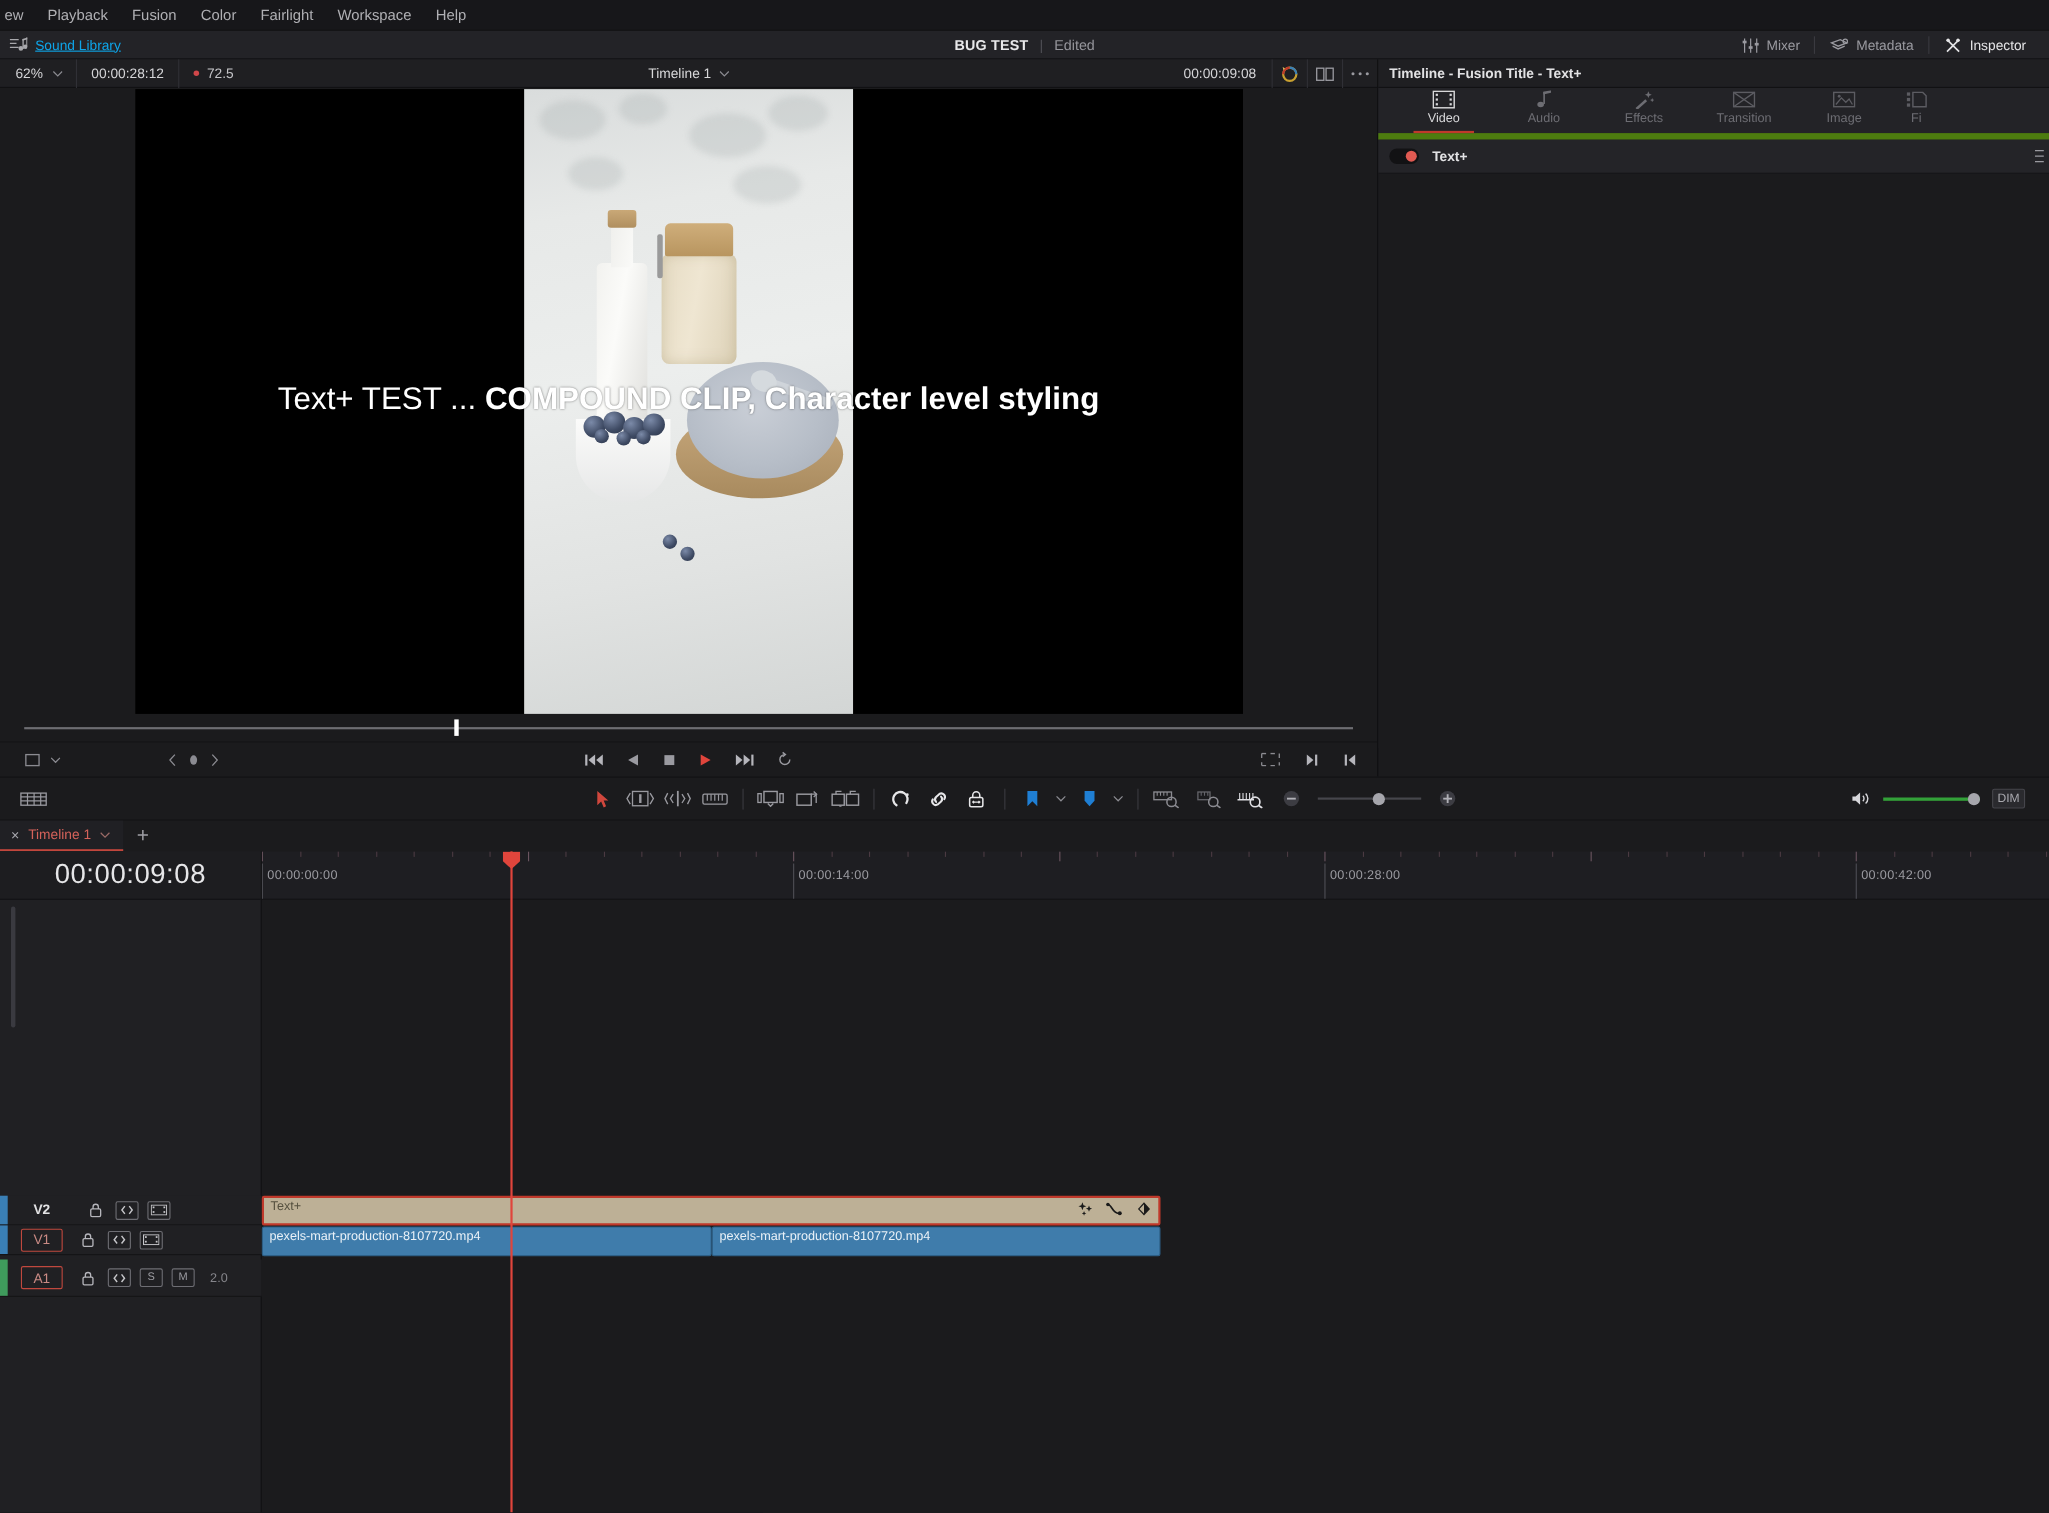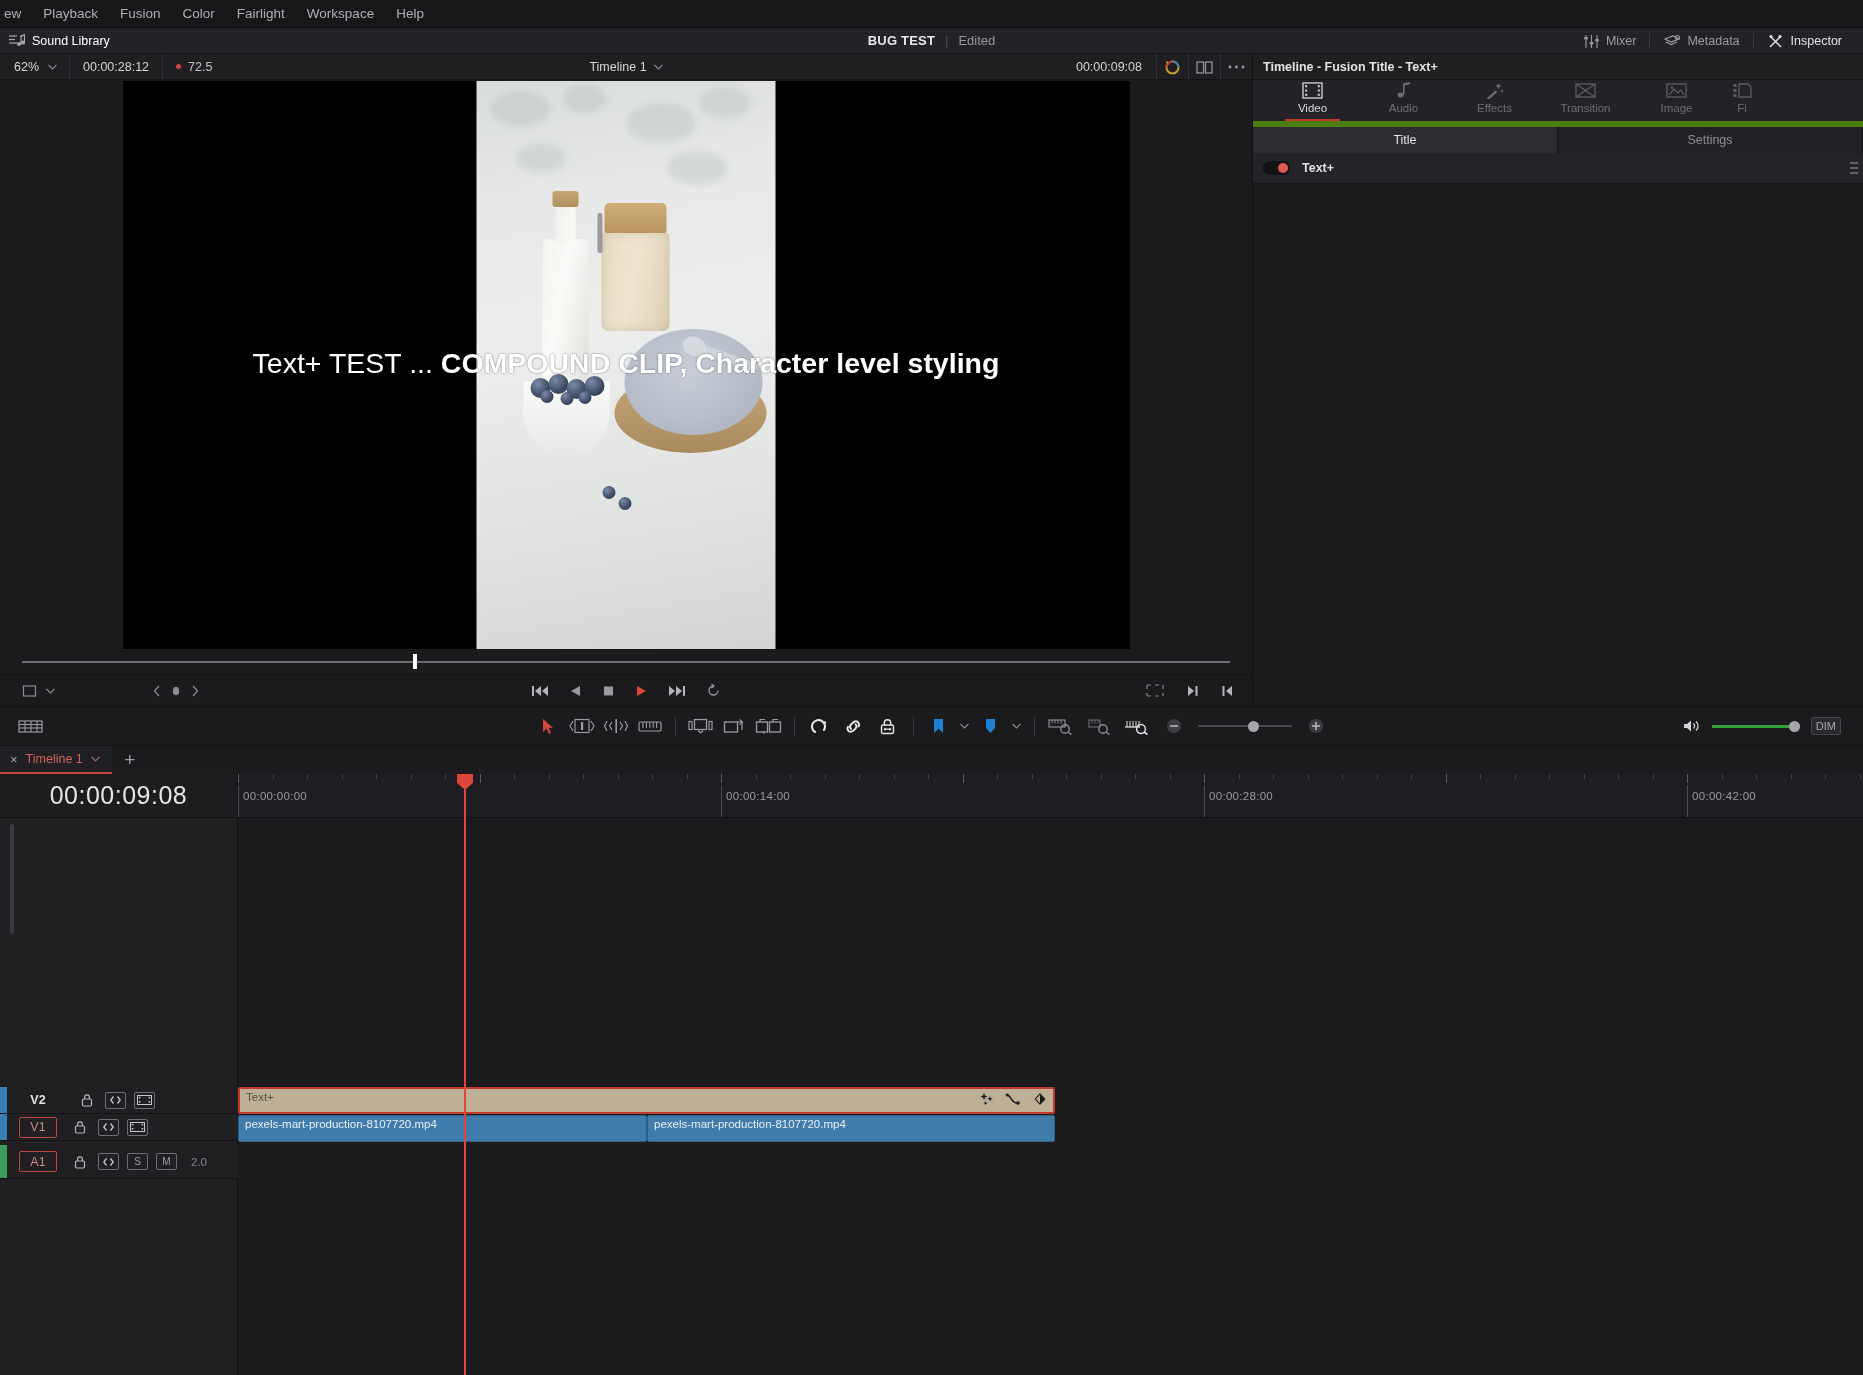--- a/index.html
+++ b/index.html
@@ -25,21 +25,21 @@
   }
   .menu-item:first-child { padding-left: 4px; }
 
   
   .topbar {
     position: absolute; left: 0; top: 28px; width: 1863px; height: 26px;
     background: #232327; display: flex; align-items: center;
     border-bottom: 1px solid #111113;
   }
   .sound-lib { display: flex; align-items: center; gap: 7px; padding-left: 8px; }
-  .sound-lib span { font-size: 12.5px; color: #ffffff; }
+  .sound-lib span { font-size: 12.5px; color: #0ea5e9; text-decoration: underline; }
   .proj-title {
     position: absolute; left: 0; right: 0; text-align: center;
     font-size: 13px; display: flex; justify-content: center;
     align-items: center; gap: 10px; pointer-events: none;
   }
   .proj-title .name { color: #e8e8ea; font-weight: bold; letter-spacing: .2px; }
   .proj-title .sep { color: #4e4e54; }
   .proj-title .state { color: #96969c; }
   .topbar-right {
     position: absolute; right: 8px; top: 0; height: 26px;
@@ -656,24 +656,20 @@
               <g fill="#5c5c62">
                 <rect x="0.5" y="2" width="3" height="3"></rect>
                 <rect x="0.5" y="7" width="3" height="3"></rect>
                 <rect x="0.5" y="12" width="3" height="3"></rect>
               </g>
           <path d="M6 2 L15 2 L18 5 L18 15 L6 15 Z" fill="none" stroke="#5c5c62" stroke-width="1.3"></path>
             </svg>
         </span>
         <span>Fi</span>
       </div>
-    </div>
-    <div class="insp-subtabs">
-      <div class="insp-subtab active">Title</div>
-      <div class="insp-subtab">Settings</div>
     </div>
     <div class="insp-row">
       <div class="insp-toggle"></div>
       <div class="lbl">Text+</div>
       <span style="position:absolute;right:4px;">
         <svg width="12" height="16" viewBox="0 0 12 16">
             <g stroke="#9a9aa0" stroke-width="1.1">
               <line x1="3" y1="3" x2="11" y2="3"></line>
               <line x1="3" y1="8" x2="11" y2="8"></line>
               <line x1="3" y1="13" x2="11" y2="13"></line>

